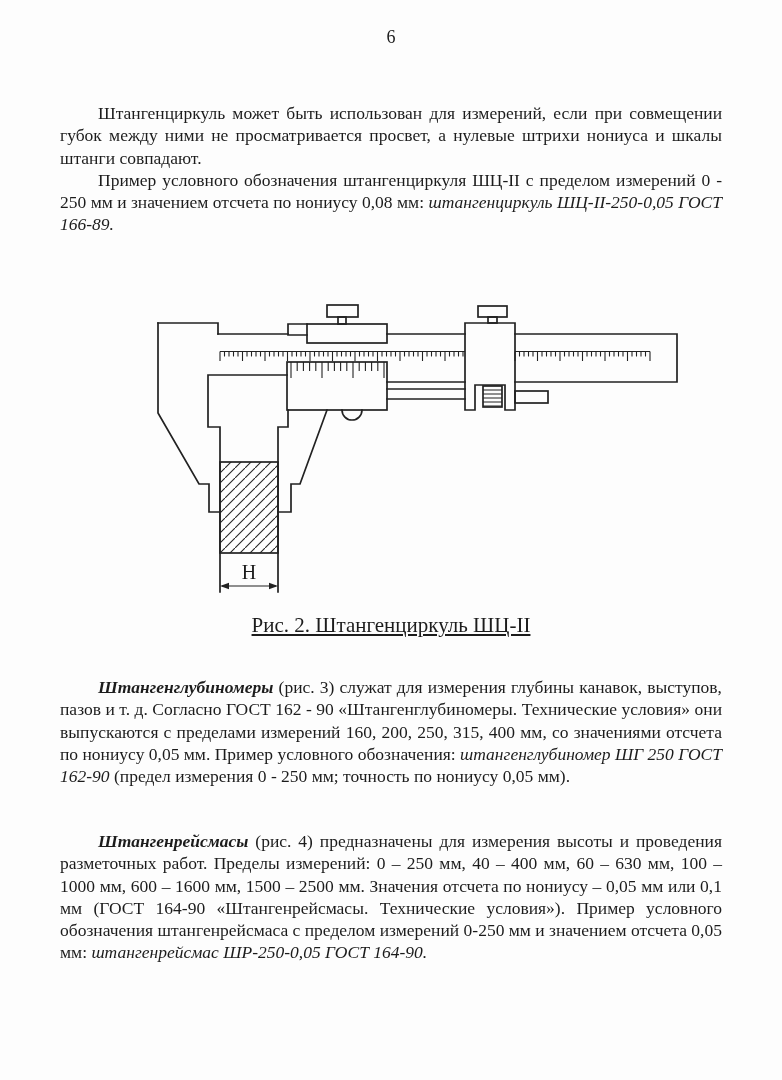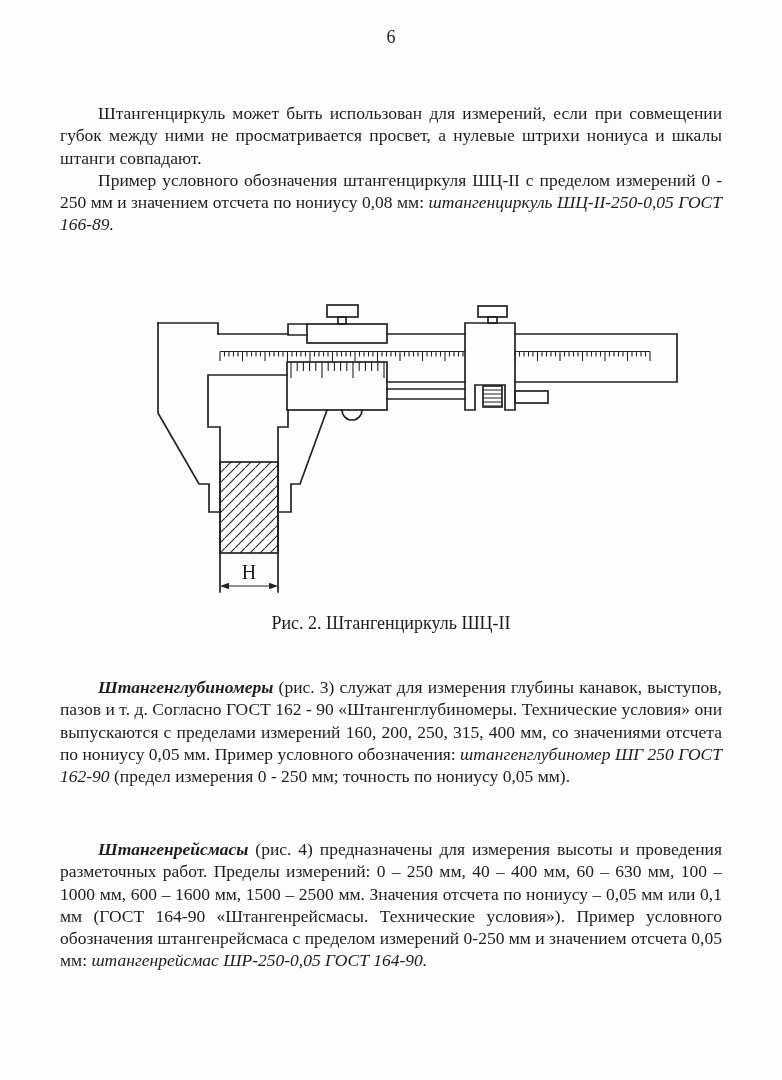--- a/index.html
+++ b/index.html
@@ -16,24 +16,24 @@
     position:absolute;left:60px;width:662px;
     font-size:17.5px;line-height:22.3px;
     text-align:justify;
   }
   .txtblock p{margin:0;text-indent:38px;}
   .rn{font-style:normal;}
   .ri{font-style:italic;}
   .rbi{font-style:italic;font-weight:bold;}
   #block1{top:102px;}
   #block2{top:676px;}
-  #block3{top:830px;margin-top:8px;}
+  #block3{top:830px;}
   .figcaption{
     position:absolute;top:613px;left:60px;width:662px;
-    text-align:center;font-size:18px;
+    text-align:center;font-size:21px;text-decoration:underline;
   }
   .figure{
     position:absolute;left:155px;top:298px;width:525px;height:310px;
   }
   .figure svg{display:block;}
   .ln{fill:none;stroke:#222;stroke-width:1.7;stroke-linejoin:miter;stroke-linecap:square;}
   .thin{fill:none;stroke:#222;stroke-width:1.1;stroke-linecap:butt;}
   .dimtxt{font-family:"Liberation Serif","DejaVu Serif",serif;font-size:20px;fill:#1c1c1c;}
 </style>
 </head>

